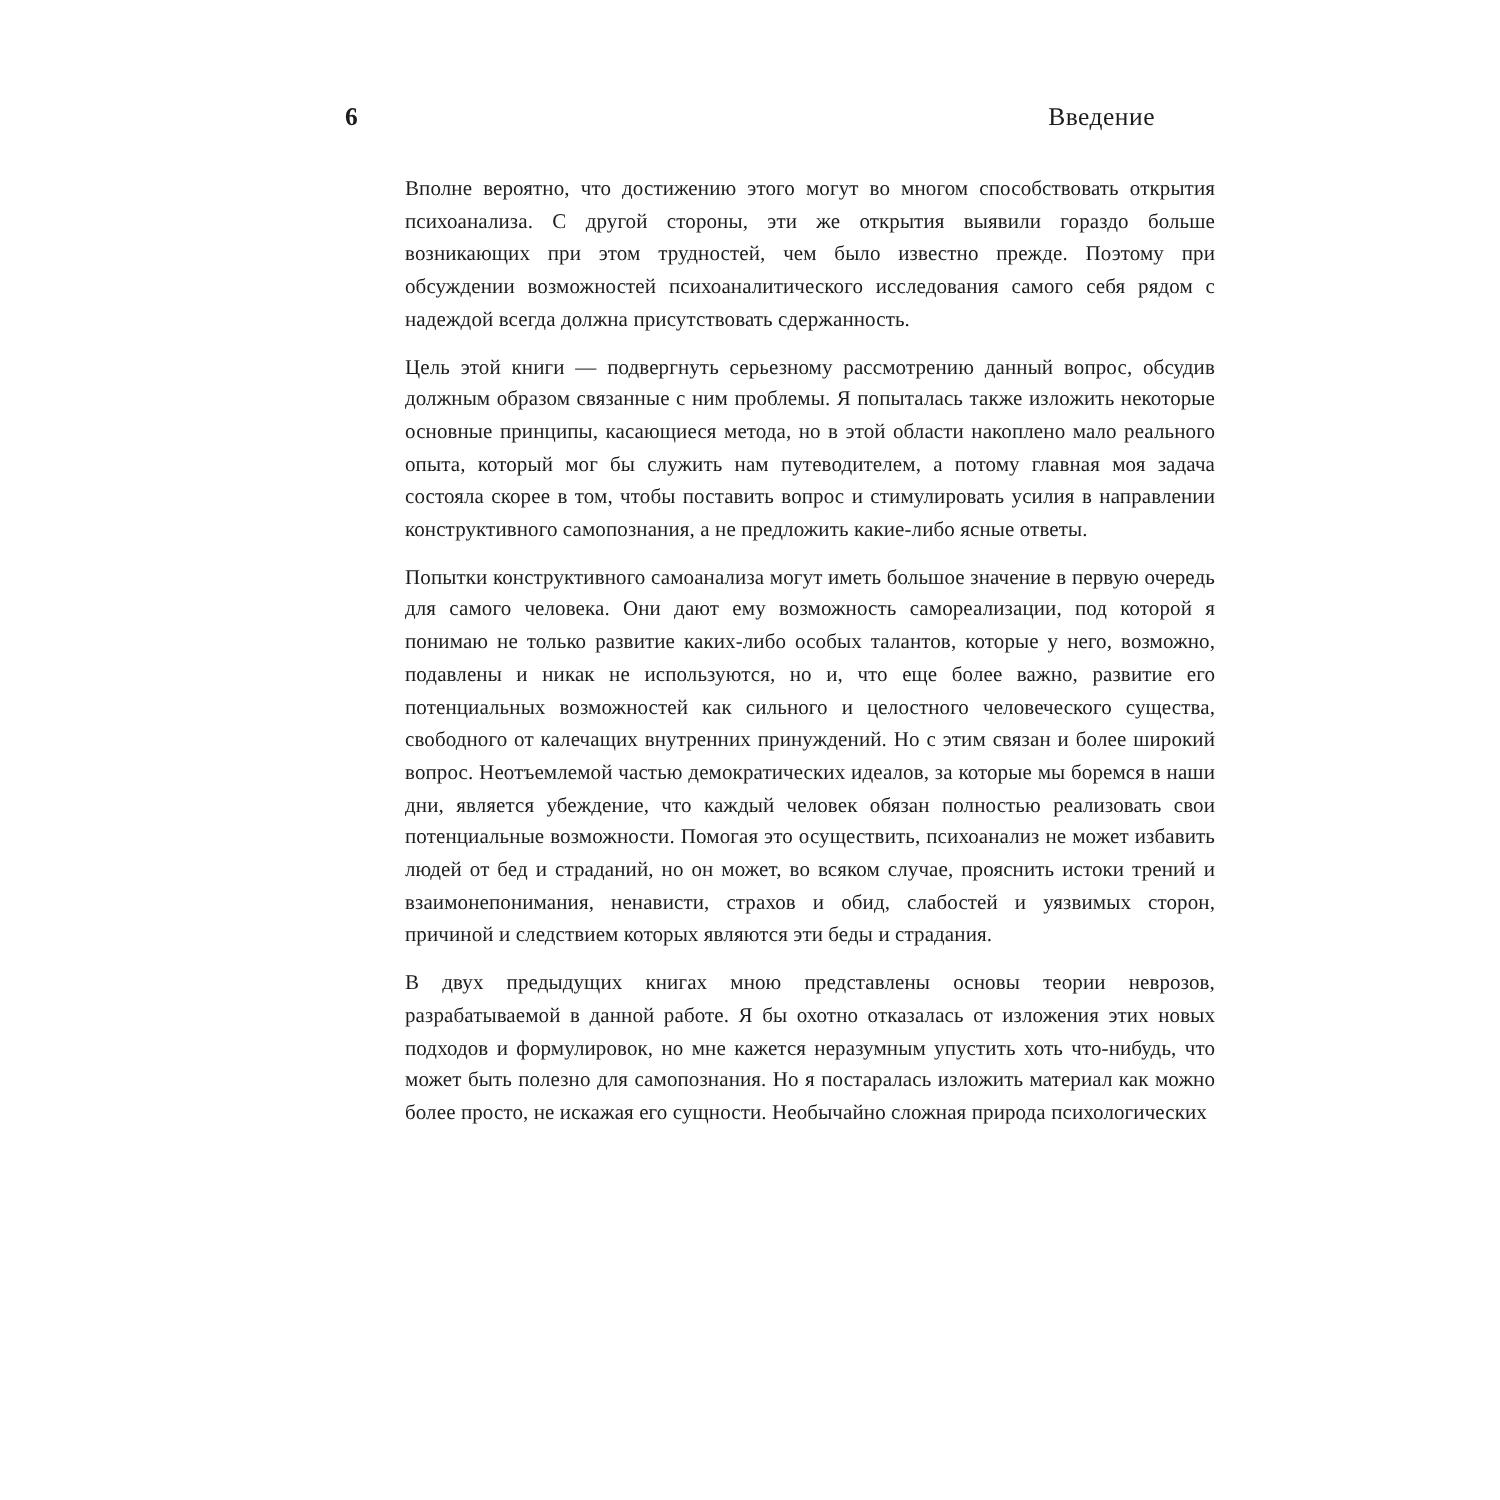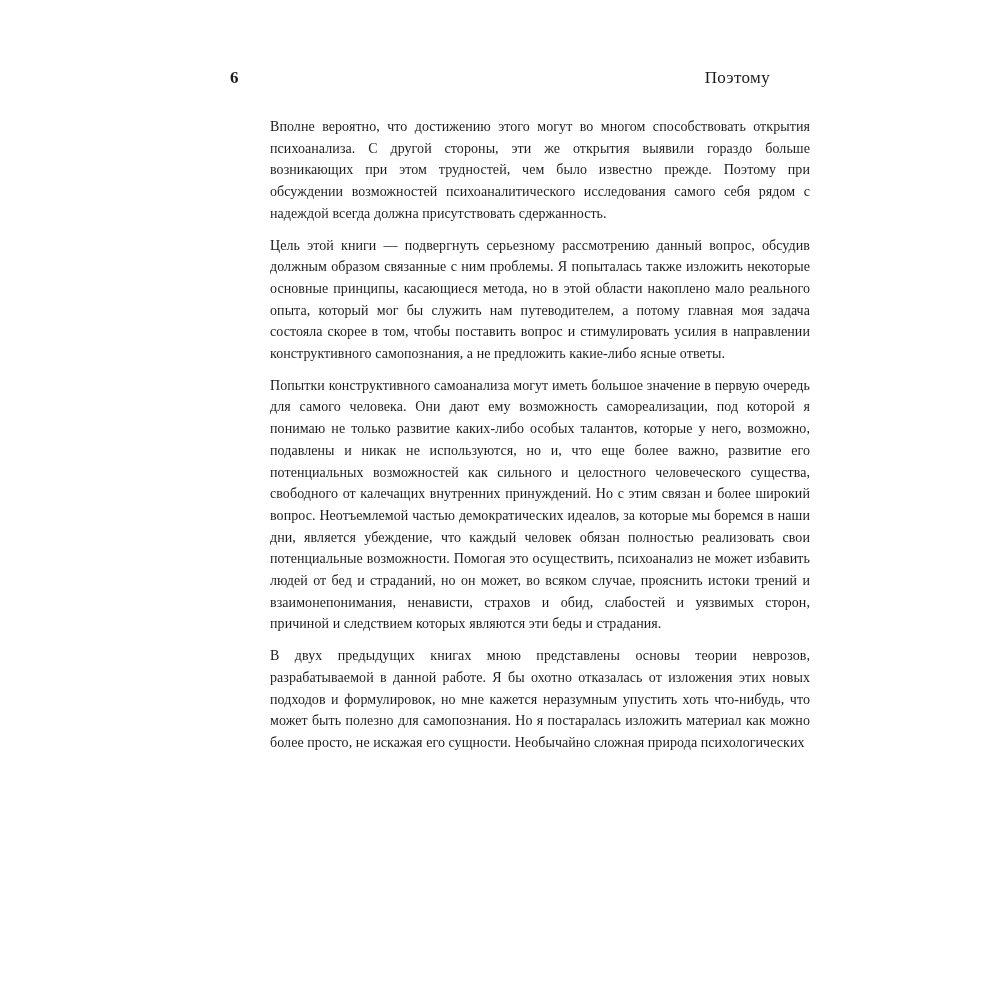--- a/index.html
+++ b/index.html
@@ -50,21 +50,21 @@
     text-indent: 0;
   }
 </style>
 </head>
 <body>
 
 <div class="page">
 
   <header class="page-header">
     <span class="page-number">6</span>
-    <span class="running-title">Поэтому</span>
+    <span class="running-title">Введение</span>
   </header>
 
   <main class="text-block">
     <p>Вполне вероятно, что достижению этого могут во многом способствовать открытия психоанализа. С другой стороны, эти же открытия выявили гораздо больше возникающих при этом трудностей, чем было известно прежде. Поэтому при обсуждении возможностей психоаналитического исследования самого себя рядом с надеждой всегда должна присутствовать сдержанность.</p>
     <p>Цель этой книги — подвергнуть серьезному рассмотрению данный вопрос, обсудив должным образом связанные с ним проблемы. Я попыталась также изложить некоторые основные принципы, касающиеся метода, но в этой области накоплено мало реального опыта, который мог бы служить нам путеводителем, а потому главная моя задача состояла скорее в том, чтобы поставить вопрос и стимулировать усилия в направлении конструктивного самопознания, а не предложить какие-либо ясные ответы.</p>
     <p>Попытки конструктивного самоанализа могут иметь большое значение в первую очередь для самого человека. Они дают ему возможность самореализации, под которой я понимаю не только развитие каких-либо особых талантов, которые у него, возможно, подавлены и никак не используются, но и, что еще более важно, развитие его потенциальных возможностей как сильного и целостного человеческого существа, свободного от калечащих внутренних принуждений. Но с этим связан и более широкий вопрос. Неотъемлемой частью демократических идеалов, за которые мы боремся в наши дни, является убеждение, что каждый человек обязан полностью реализовать свои потенциальные возможности. Помогая это осуществить, психоанализ не может избавить людей от бед и страданий, но он может, во всяком случае, прояснить истоки трений и взаимонепонимания, ненависти, страхов и обид, слабостей и уязвимых сторон, причиной и следствием которых являются эти беды и страдания.</p>
     <p>В двух предыдущих книгах мною представлены основы теории неврозов, разрабатываемой в данной работе. Я бы охотно отказалась от изложения этих новых подходов и формулировок, но мне кажется неразумным упустить хоть что-нибудь, что может быть полезно для самопознания. Но я постаралась изложить материал как можно более просто, не искажая его сущности. Необычайно сложная природа психологических</p>
   </main>
 
 </div>

